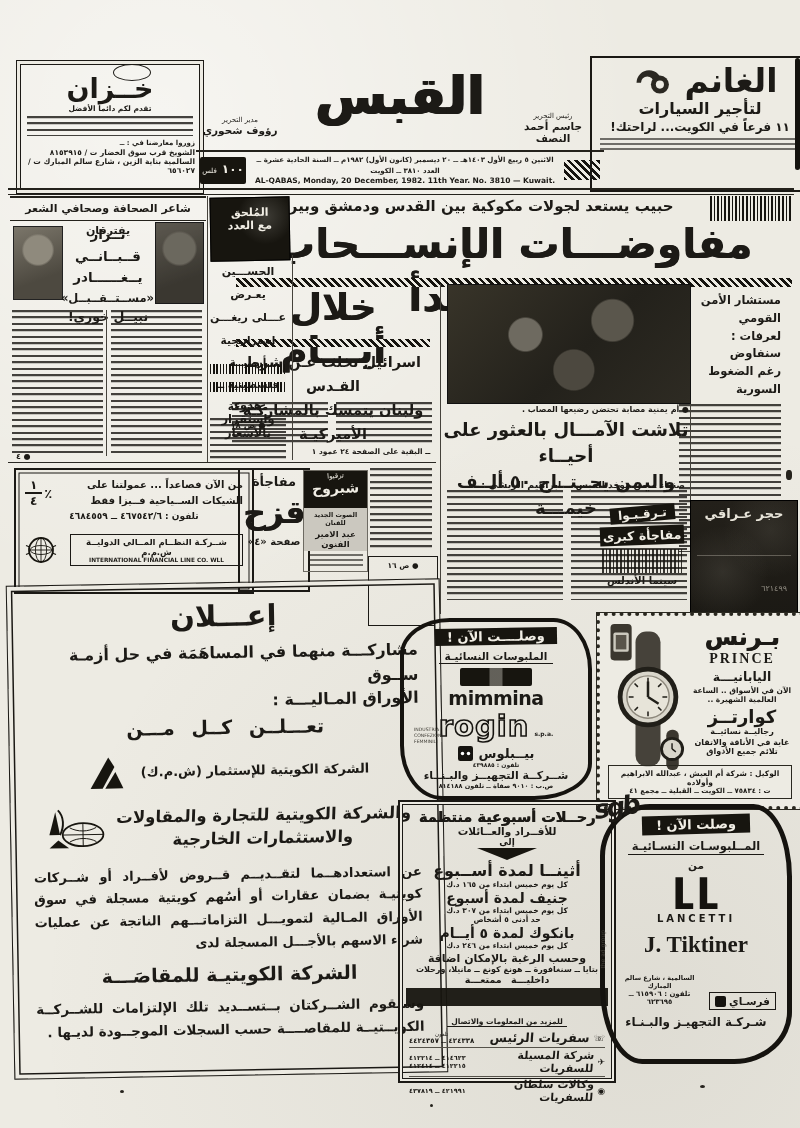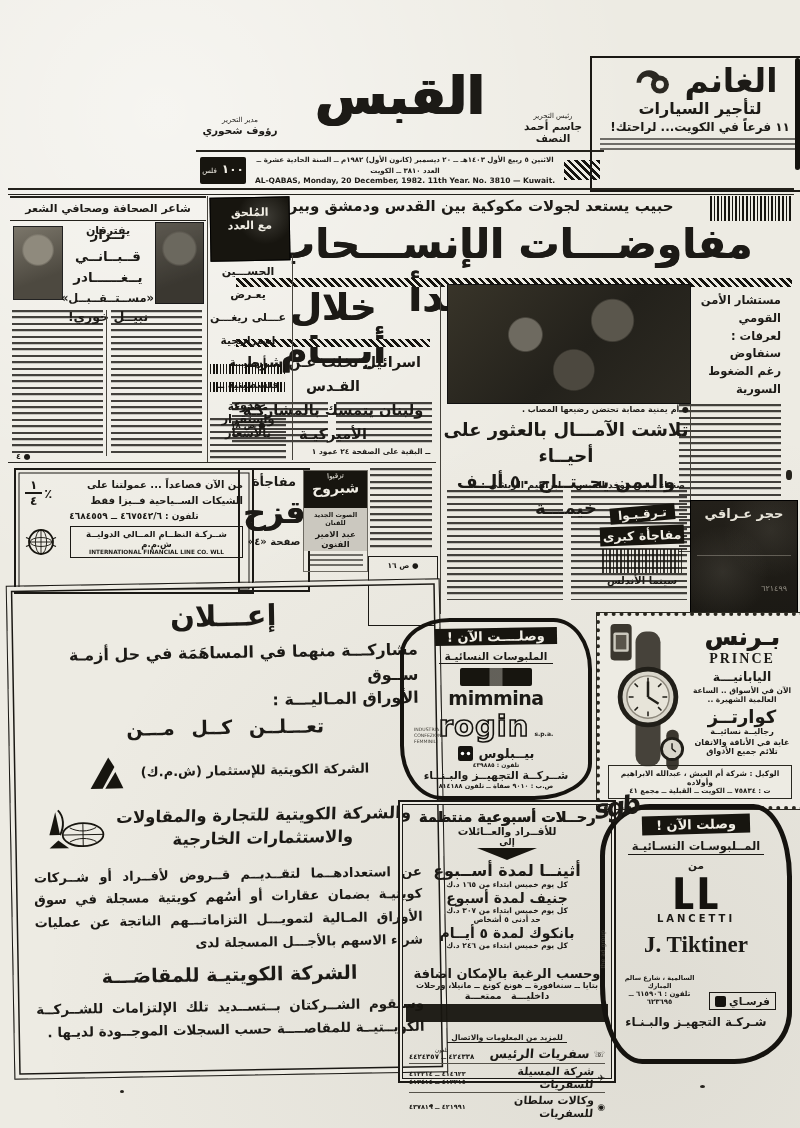--- a/index.html
+++ b/index.html
@@ -29,20 +29,29 @@
   .cols2{display:flex;gap:8px;}
   .cols2>i{flex:1;display:block;}
   .speck{background:#26231d;border-radius:50%;}
   svg{display:block;}
 </style>
 </head>
 <body>
 
 <div class="page">
 
+  <div class="abs" style="left:16px;top:60px;width:170px;height:122px;border:1.5px solid #1c1a16;box-shadow:inset 0 0 0 3px #edebe3, inset 0 0 0 4px #1c1a16;padding:6px 8px 4px;">
+    <div class="abs" style="top:3px;right:52px;width:36px;height:15px;border:1px solid #1c1a16;border-radius:50%;"></div>
+    <div class="c" style="font-size:27px;font-weight:900;margin-top:8px;line-height:1;">خــزان</div>
+    <div class="c" style="font-size:7.5px;font-weight:bold;margin-top:2px;">تقدم لكم دائماً الأفضل</div>
+    <div class="tx" style="height:20px;margin:3px 2px;"></div>
+    <div class="r b" style="font-size:7px;">زوروا معارضنا في : ــ</div>
+    <div class="r b" style="font-size:7.5px;margin-top:1px;">الشويخ قرب سوق الخضار ت / ٨١٥٣٩١٥</div>
+    <div class="r b" style="font-size:7.5px;">السالمية بناية الزين ، شارع سالم المبارك ت / ٦٥٦٠٢٧</div>
+  </div>
 
   <div class="abs c" style="left:270px;top:46px;width:260px;font-size:52px;font-weight:900;line-height:100px;text-shadow:1px 0 0 #1c1a16,-1px 0 0 #1c1a16;">القبس</div>
 
   <div class="abs c" style="left:198px;top:116px;width:84px;">
     <div style="font-size:7px;">مدير التحرير</div>
     <div class="b" style="font-size:10.5px;">رؤوف شحوري</div>
   </div>
   <div class="abs c" style="left:508px;top:112px;width:90px;">
     <div style="font-size:7px;">رئيس التحرير</div>
     <div class="b" style="font-size:10.5px;">جاسم أحمد النصف</div>
@@ -167,21 +176,21 @@
       </div>
       <div style="flex:none;display:flex;align-items:center;gap:2px;">
         <span class="b" style="font-size:13px;">٪</span>
         <span style="display:inline-block;text-align:center;">
           <span class="b" style="display:block;font-size:12px;border-bottom:2px solid #1b1915;padding:0 5px;">١</span>
           <span class="b" style="display:block;font-size:12px;">٤</span>
         </span>
       </div>
     </div>
     <div class="c b" style="font-size:9px;margin-top:2px;">تلفون : ٤٦٧٥٤٢/٦ ــ ٤٦٨٤٥٥٩</div>
-    <div style="display:flex;gap:13px;align-items:center;margin-top:5px;">
+    <div style="display:flex;gap:13px;align-items:center;margin-top:13px;">
       <div style="flex:1;border:1.5px solid #1b1915;padding:2px 3px;">
         <div class="c b" style="font-size:8.5px;font-weight:900;">شــركـة النظــام المــالي الدوليــة ش.م.م</div>
         <div class="c ltr" style="font-size:5.8px;font-weight:bold;">INTERNATIONAL FINANCIAL LINE CO. WLL</div>
       </div>
       <span style="flex:none;">
         <svg width="32" height="30" viewBox="0 0 40 40">
           <circle cx="20" cy="20" r="16" fill="none" stroke="#17150f" stroke-width="2.4"></circle>
           <ellipse cx="20" cy="20" rx="7.5" ry="16" fill="none" stroke="#17150f" stroke-width="1.2"></ellipse>
           <ellipse cx="20" cy="20" rx="14.5" ry="6" fill="none" stroke="#17150f" stroke-width="1.2"></ellipse>
           <path d="M4 20h32M20 4v32" stroke="#17150f" stroke-width="1.2"></path>
@@ -336,21 +345,21 @@
     <div class="b" style="font-size:10.5px;font-weight:900;">للأفــراد والعــائلات</div>
     <div class="b" style="font-size:9px;">إلى</div>
     <div style="width:0;height:0;margin:1px auto;border-left:30px solid transparent;border-right:30px solid transparent;border-top:12px solid #17150f;"></div>
     <div class="b" style="font-size:16px;font-weight:900;">أثينــا لمدة أســبوع</div>
     <div class="b" style="font-size:7.5px;">كل يوم خميس ابتداء من ١٦٥ د.ك</div>
     <div class="b" style="font-size:14px;font-weight:900;margin-top:1px;">جنيف لمدة أسبوع</div>
     <div class="b" style="font-size:7.5px;">كل يوم خميس ابتداء من ٣٠٧ د.ك</div>
     <div class="b" style="font-size:7.5px;">حد أدنى ٥ أشخاص</div>
     <div class="b" style="font-size:14px;font-weight:900;margin-top:1px;">بانكوك لمدة ٥ أيــام</div>
     <div class="b" style="font-size:7.5px;">كل يوم خميس ابتداء من ٢٤٦ د.ك</div>
-    <div class="b" style="font-size:13px;margin-top:16px;">وحسب الرغبة بالإمكان اضافة</div>
+    <div class="b" style="font-size:11px;margin-top:2px;">وحسب الرغبة بالإمكان اضافة</div>
     <div class="b" style="font-size:8px;">بتايا ــ سنغافورة ــ هونغ كونغ ــ مانيلا، ورحلات</div>
     <div class="b" style="font-size:9.5px;font-weight:900;word-spacing:6px;">داخليـــة ممتعـــة</div>
     <div class="inv txl" style="height:18px;margin:3px -3px;opacity:.95;"></div>
     <div class="b" style="font-size:7.5px;border-bottom:1px solid #1b1915;display:inline-block;padding:0 4px;">للمزيد من المعلومات والاتصال</div>
     <div style="display:flex;align-items:center;gap:4px;margin-top:2px;">
       <span style="font-size:9px;">☏</span>
       <span class="b" style="flex:1;font-size:12.5px;font-weight:900;text-align:right;transform:skewX(-4deg);">سفريات الرئيس</span>
       <span class="ltr" style="flex:none;text-align:center;">
         <span style="display:block;font-size:5.5px;">تلفون</span>
         <span class="b" style="display:block;font-size:7px;">٤٢٤٣٣٨ ــ ٤٤٢٤٣٥٧</span>

